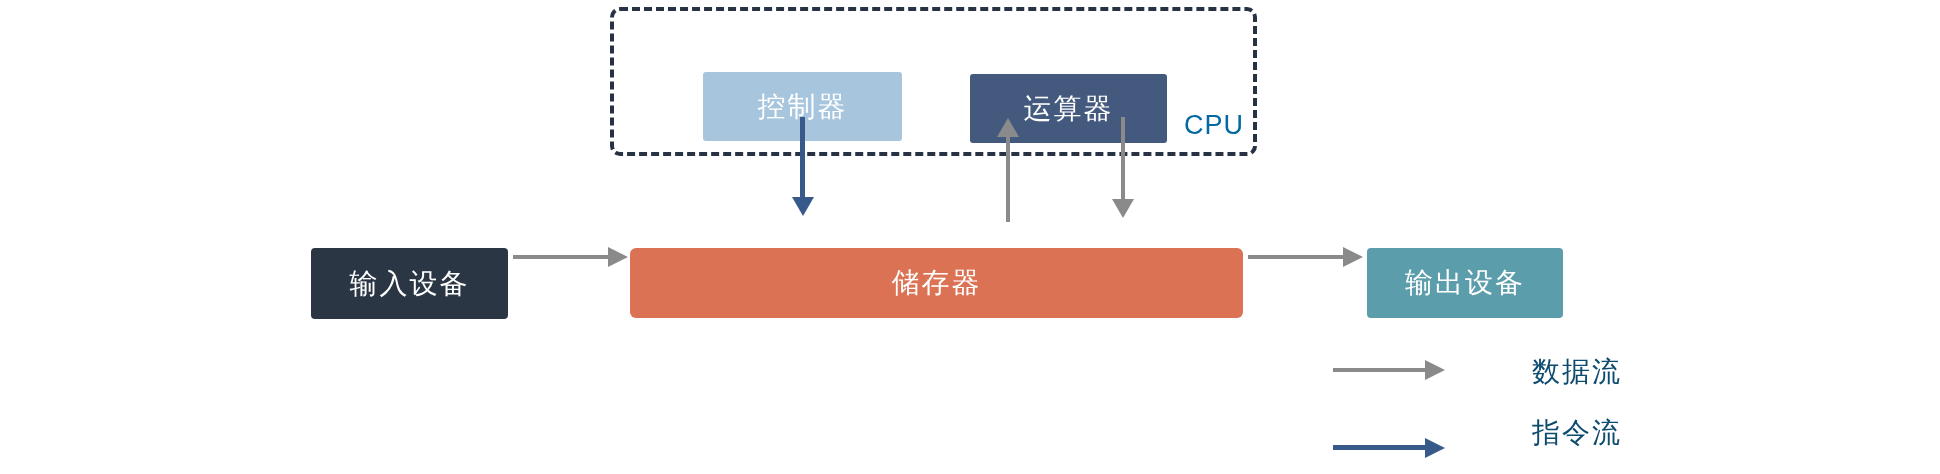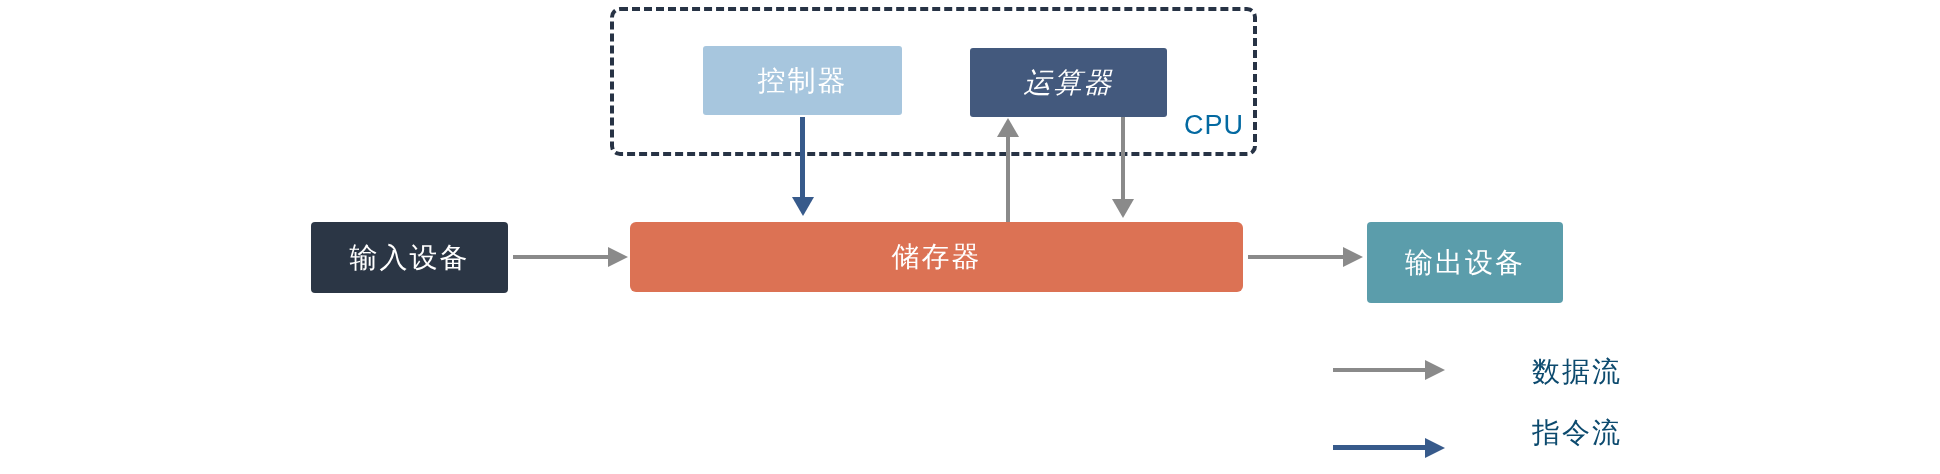--- a/index.html
+++ b/index.html
@@ -18,35 +18,36 @@
   .node {
     position: absolute;
     box-sizing: border-box;
     display: flex;
     align-items: center;
     justify-content: center;
     color: #ffffff;
     font-size: 28px;
     letter-spacing: 2px;
     border-radius: 4px;
+    margin-top: 26px;
   }
   .cpu-box {
     position: absolute;
     box-sizing: border-box;
     left: 610px; top: 7px;
     width: 647px; height: 149px;
     border: 4px dashed var(--cpu-border, #273345);
     border-radius: 10px;
     background: transparent;
   }
   .controller { left: 703px; top: 46px; width: 199px; height: 69px; background: var(--controller-fill, #a7c6de); border-radius: 3px; }
-  .alu        { left: 970px; top: 48px; width: 197px; height: 69px; background: var(--alu-fill, #43597d); border-radius: 3px; font-style: italic; }
+  .alu        { left: 970px; top: 48px; width: 197px; height: 69px; background: var(--alu-fill, #43597d); border-radius: 3px; }
   .input-dev  { left: 311px; top: 222px; width: 197px; height: 71px; background: var(--input-fill, #2b3645); }
   .memory     { left: 630px; top: 222px; width: 613px; height: 70px; background: var(--memory-fill, #dc7254); border-radius: 6px; }
-  .output-dev { left: 1367px; top: 222px; width: 196px; height: 81px; background: var(--output-fill, #5b9dab); }
+  .output-dev { left: 1367px; top: 222px; width: 196px; height: 70px; background: var(--output-fill, #5b9dab); }
   .cpu-label {
     position: absolute;
     left: 1184px; top: 110px;
     font-size: 27px;
     color: #0369a1;
     letter-spacing: 1px;
   }
   
   .harrow {
     position: absolute;

